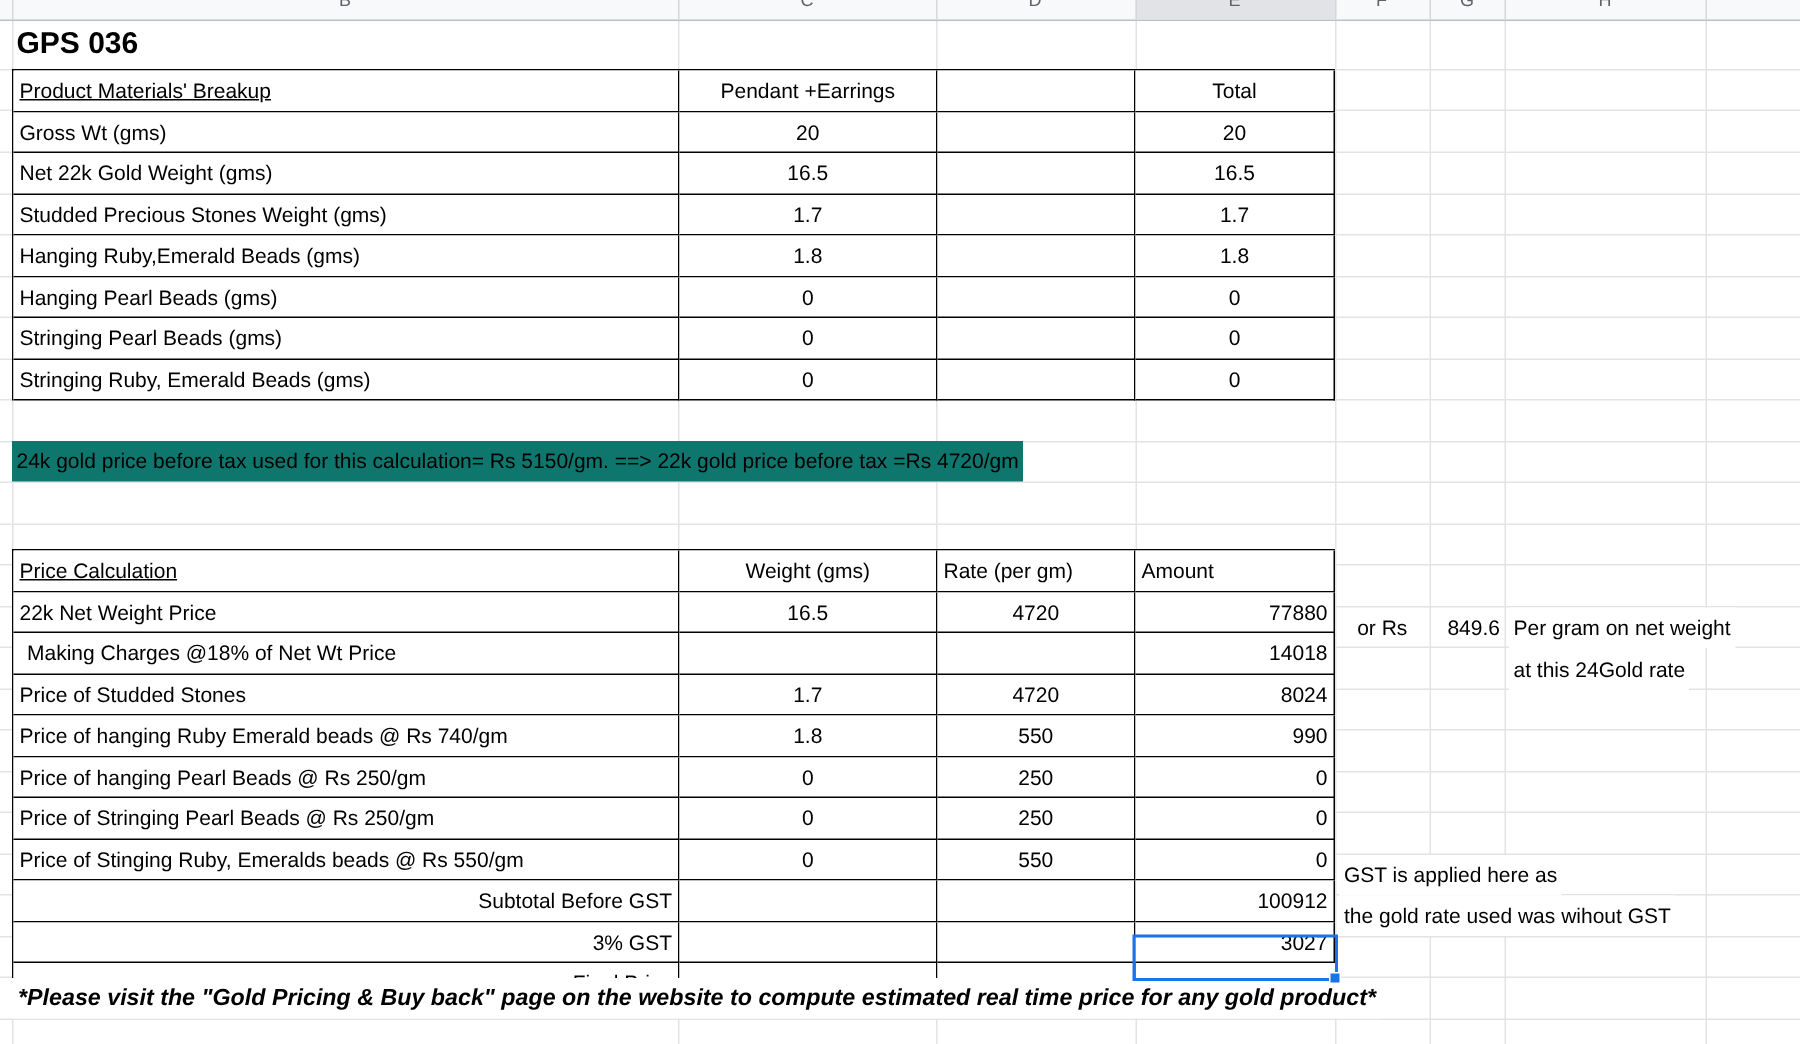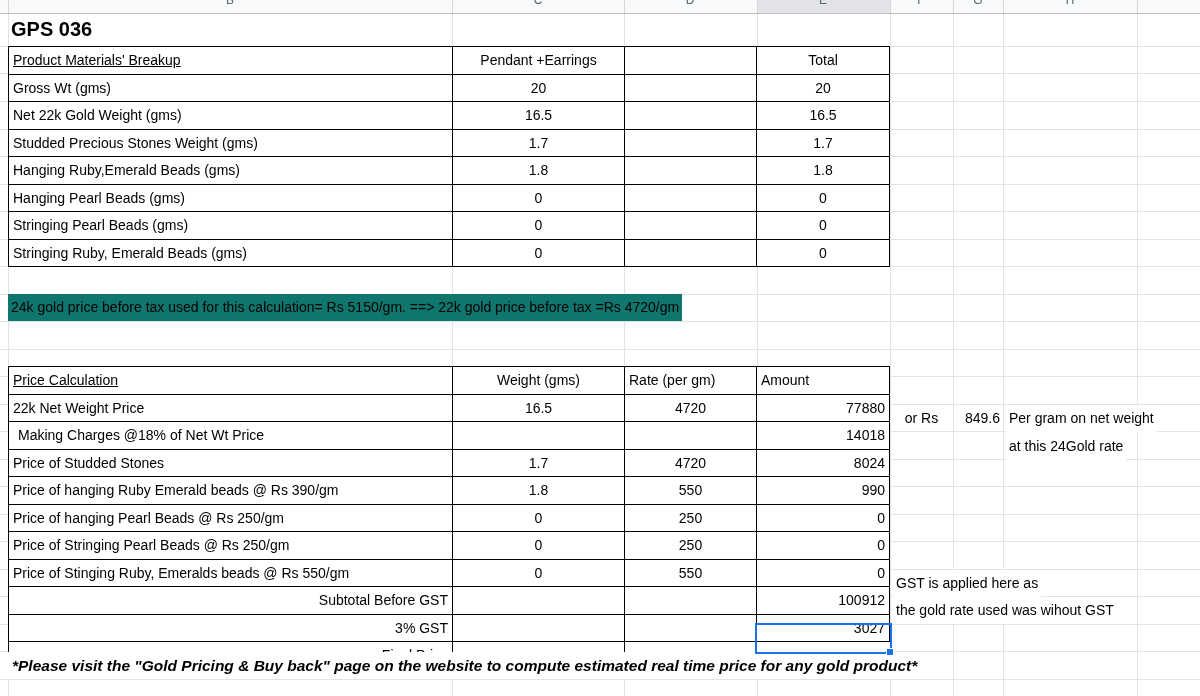--- a/index.html
+++ b/index.html
@@ -178,21 +178,21 @@
     <div class="cell indent"><span>Making Charges </span><span class="b">@18%</span><span> of Net Wt Price</span></div>
     <div class="cell ctr"></div>
     <div class="cell ctr"></div>
     <div class="cell rt">14018</div>
 
     <div class="cell">Price of Studded Stones</div>
     <div class="cell ctr">1.7</div>
     <div class="cell ctr">4720</div>
     <div class="cell rt">8024</div>
 
-    <div class="cell">Price of hanging Ruby Emerald beads @ Rs 390/gm</div>
+    <div class="cell">Price of hanging Ruby Emerald beads @ Rs 740/gm</div>
     <div class="cell ctr">1.8</div>
     <div class="cell ctr">550</div>
     <div class="cell rt">990</div>
 
     <div class="cell">Price of hanging Pearl Beads @ Rs 250/gm</div>
     <div class="cell ctr">0</div>
     <div class="cell ctr">250</div>
     <div class="cell rt">0</div>
 
     <div class="cell">Price of Stringing Pearl Beads @ Rs 250/gm</div>

